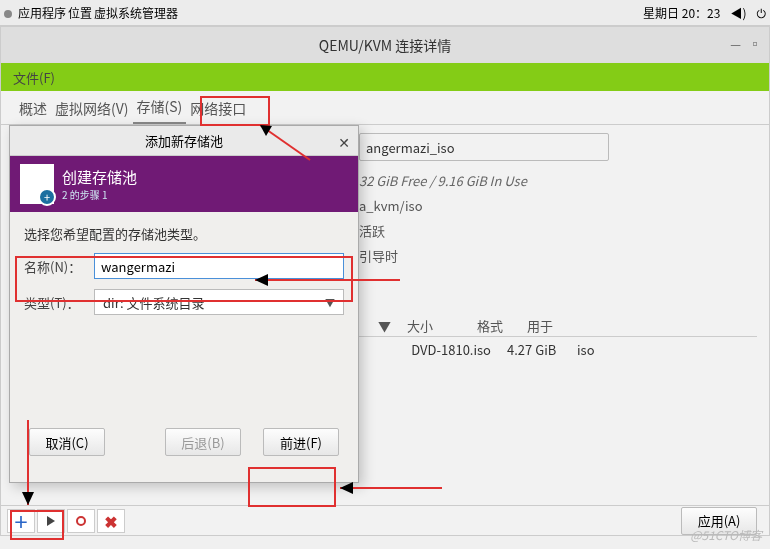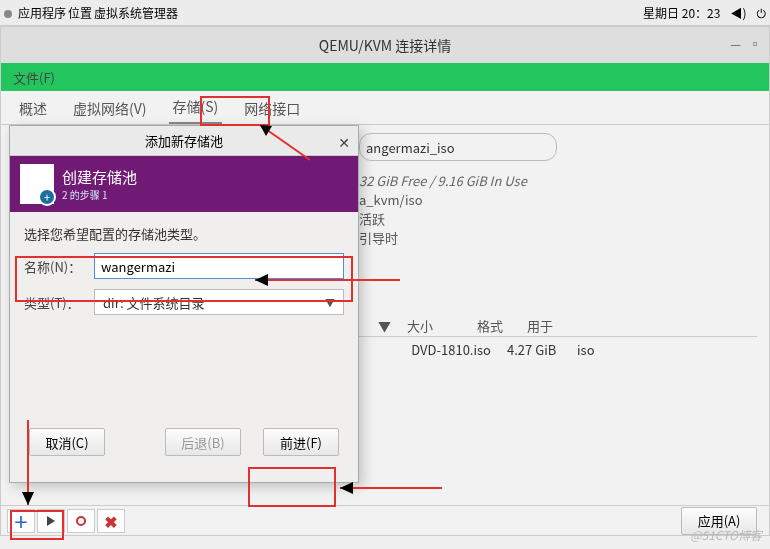--- a/index.html
+++ b/index.html
@@ -8,34 +8,34 @@
   
   .menubar { height: 26px; background: #ececec; display: flex; align-items: center; font-size: 12px; padding: 0 4px; border-bottom: 1px solid #ccc; }
   .menubar .mleft { display: flex; gap: 2px; align-items: center; }
   .menubar .mright { margin-left: auto; display: flex; gap: 10px; align-items: center; }
   .menubar .dot { width:8px; height:8px; border-radius:50%; background:#888; display:inline-block; margin-right:4px; }
 
   
   .window { position: absolute; left: 0; top: 26px; width: 770px; height: 510px; background: #f2f2f2; border: 1px solid #ccc; }
   .titlebar { height: 36px; display:flex; align-items:center; justify-content:center; font-size:14px; color:#333; border-bottom:1px solid #ddd; position:relative; background:#dedede; }
   .titlebar .winbtns { position:absolute; right:8px; top:8px; display:flex; gap:8px; font-size:12px; color:#555;}
-  .filemenu { height:28px; padding:4px 12px; font-size:13px; color:#444; display:flex; align-items:center; background:#22c55e; }
-
-  
-  .tabs { height: 34px; display:flex; align-items:flex-end; border-bottom:1px solid #ccc; padding-left:14px; gap:18px; font-size:14px; color:#555; }
+  .filemenu { height:28px; padding:4px 12px; font-size:13px; color:#444; display:flex; align-items:center; background:#84cc16; }
+
+  
+  .tabs { height: 34px; display:flex; align-items:flex-end; border-bottom:1px solid #ccc; padding-left:14px; font-size:14px; color:#555; }
   .tab { padding:6px 4px; cursor:pointer; }
   .tab.active { border-bottom:2px solid #888; }
 
   
   .content { position: relative; height: calc(100% - 98px); }
   .behind-right { position:absolute; left:358px; top:8px; right:20px; font-size:13px; color:#555; }
-  .pool-name-box { border:1px solid #bbb; height:28px; display:flex; align-items:center; padding:0 6px; border-radius:12px; width:198px; font-size:13px; color:#333; text-align:left; }
+  .pool-name-box { border:1px solid #bbb; height:28px; display:flex; align-items:center; padding:0 6px; border-radius:2px; width:250px; font-size:13px; color:#333; text-align:left; }
   .info-line { margin-top:10px; color:#666; font-style:italic; }
   .info-line .ital { }
-  .info-kv { margin-top:0; color:#555; font-style:normal; }
+  .info-kv { margin-top:6px; color:#555; font-style:normal; }
 
   
   .tbl { position:absolute; left:358px; top:190px; right:12px; font-size:13px; color:#333; }
   .thd { display:flex; border-bottom:1px solid #ccc; height:22px; align-items:center; color:#555; }
   .thd .col { padding:0 8px; }
   .trow { display:flex; height:24px; align-items:center; }
   .trow .col { padding:0 8px; }
   .col.a{width:40px;text-align:right;} .col.b{width:140px;text-align:right;} .col.c{width:70px;} .col.d{width:50px;} .col.e{flex:1;}
 
   

